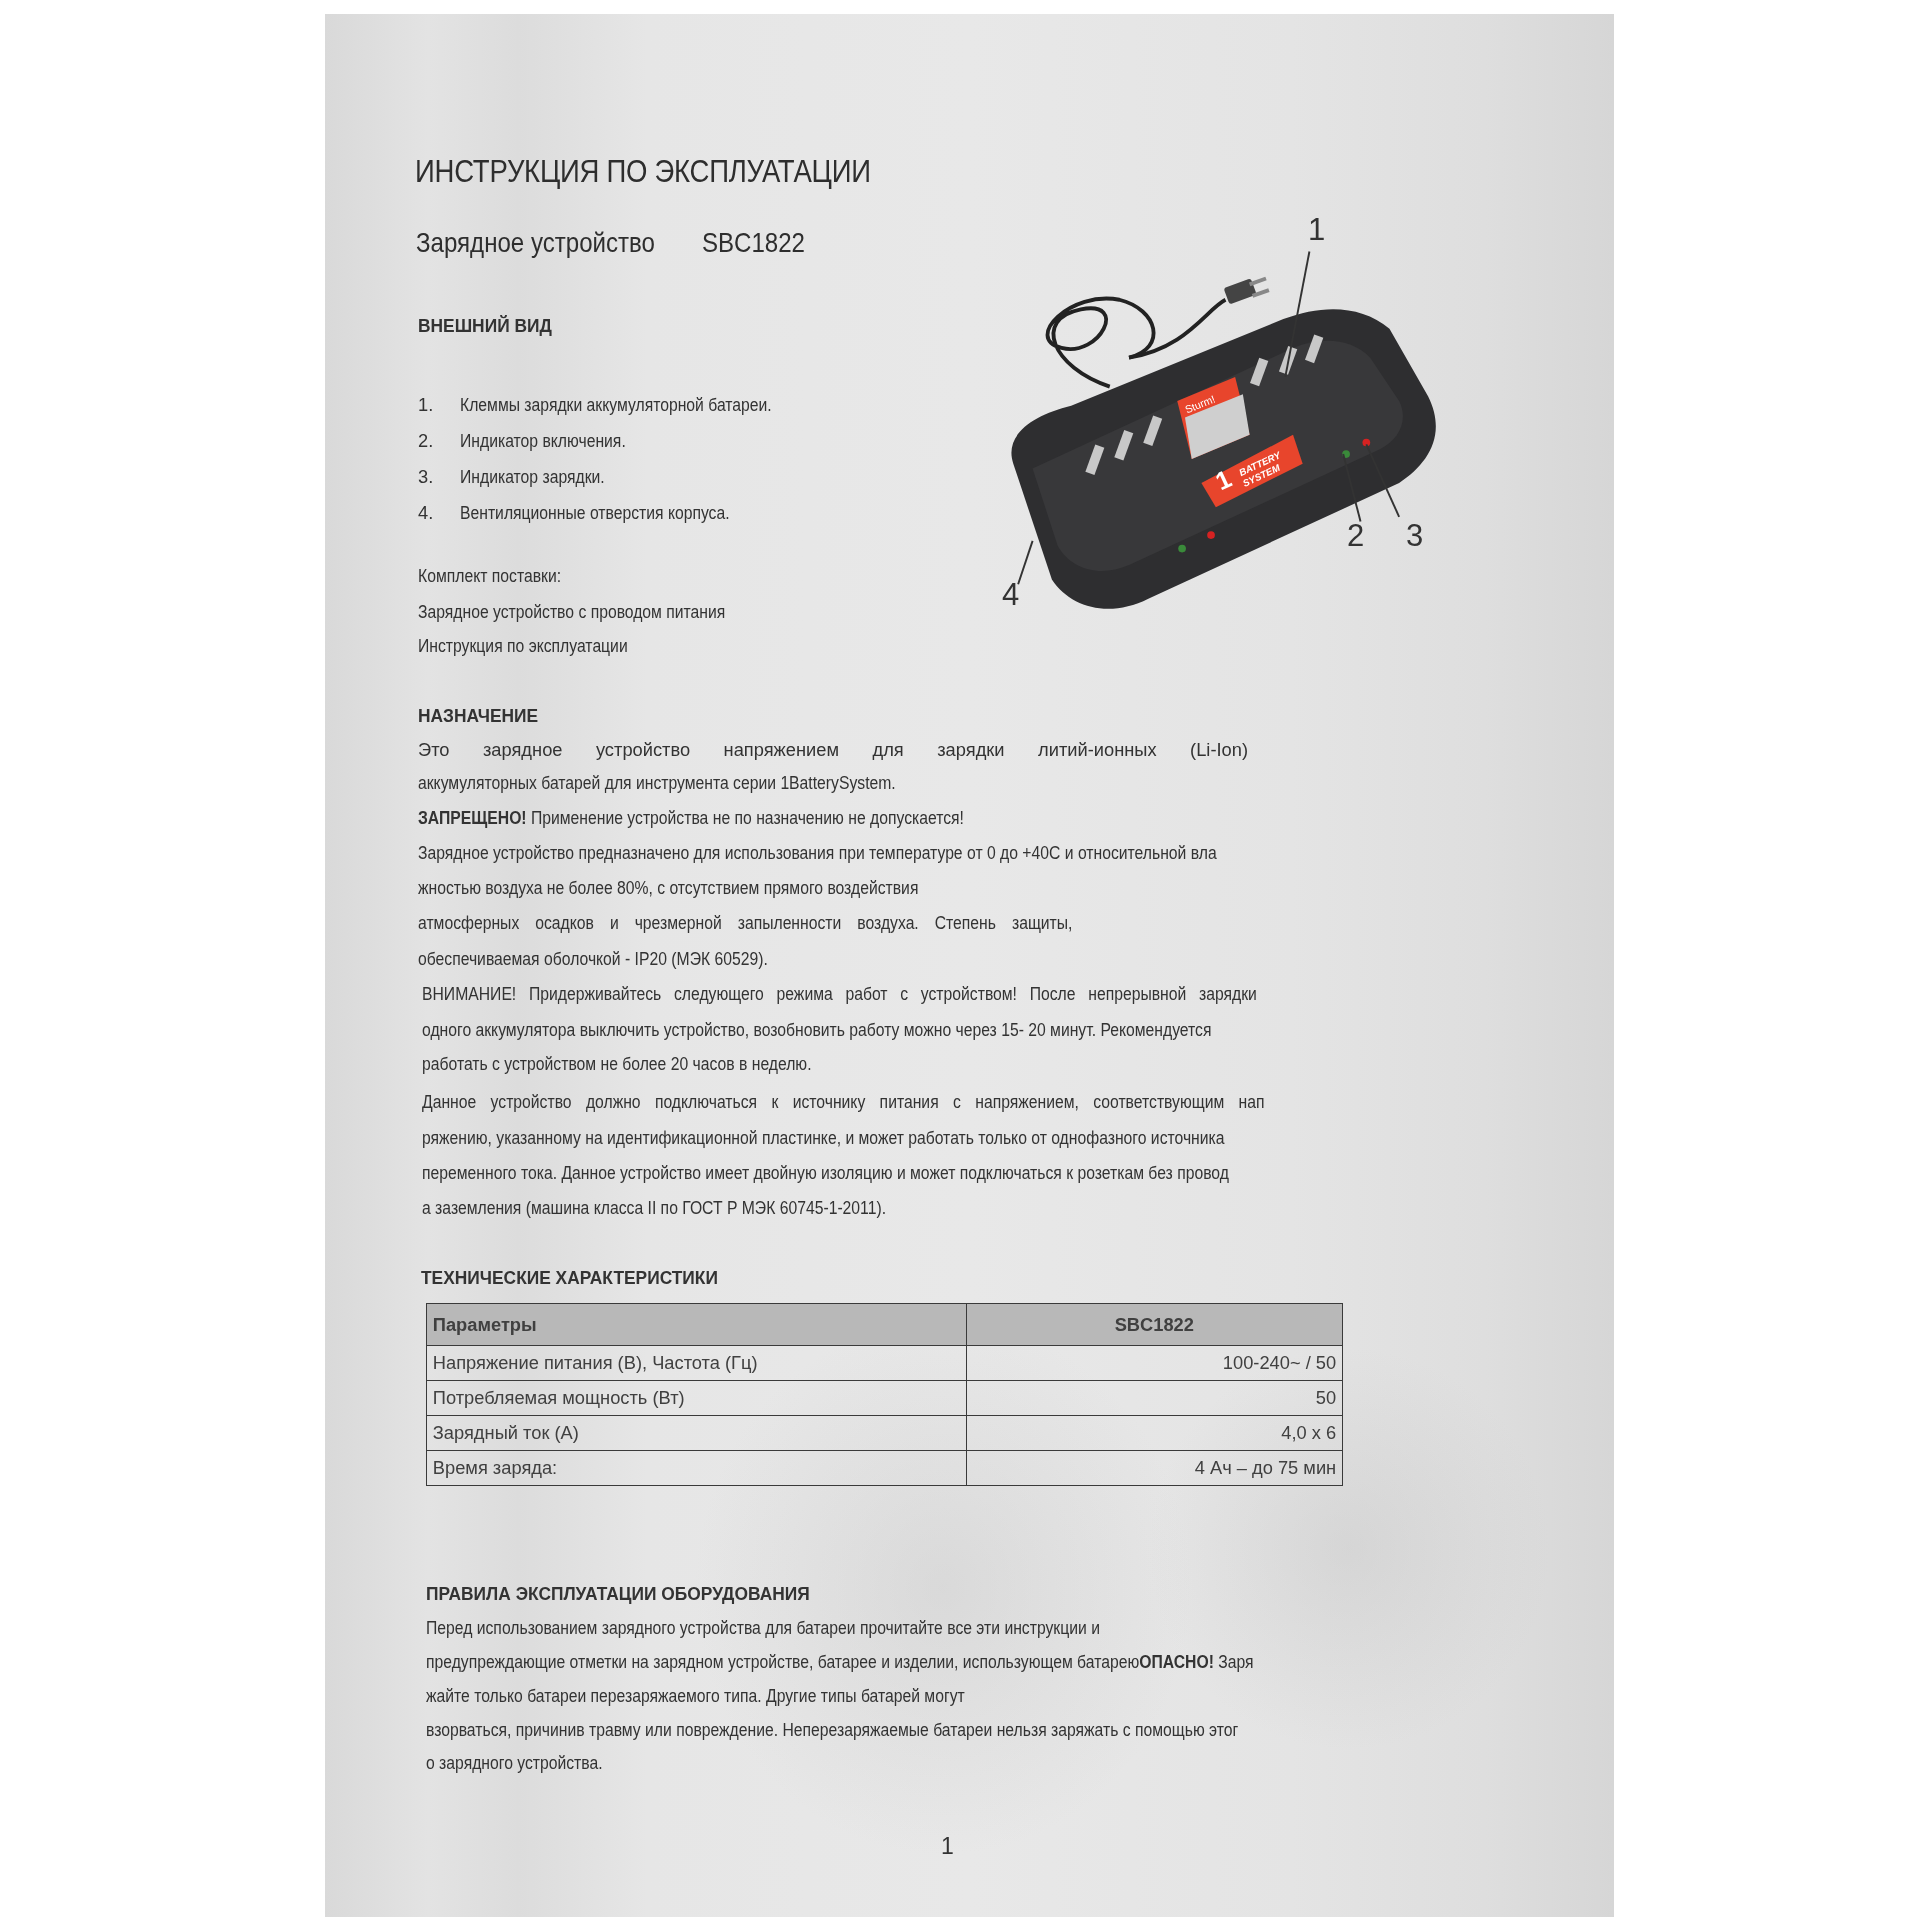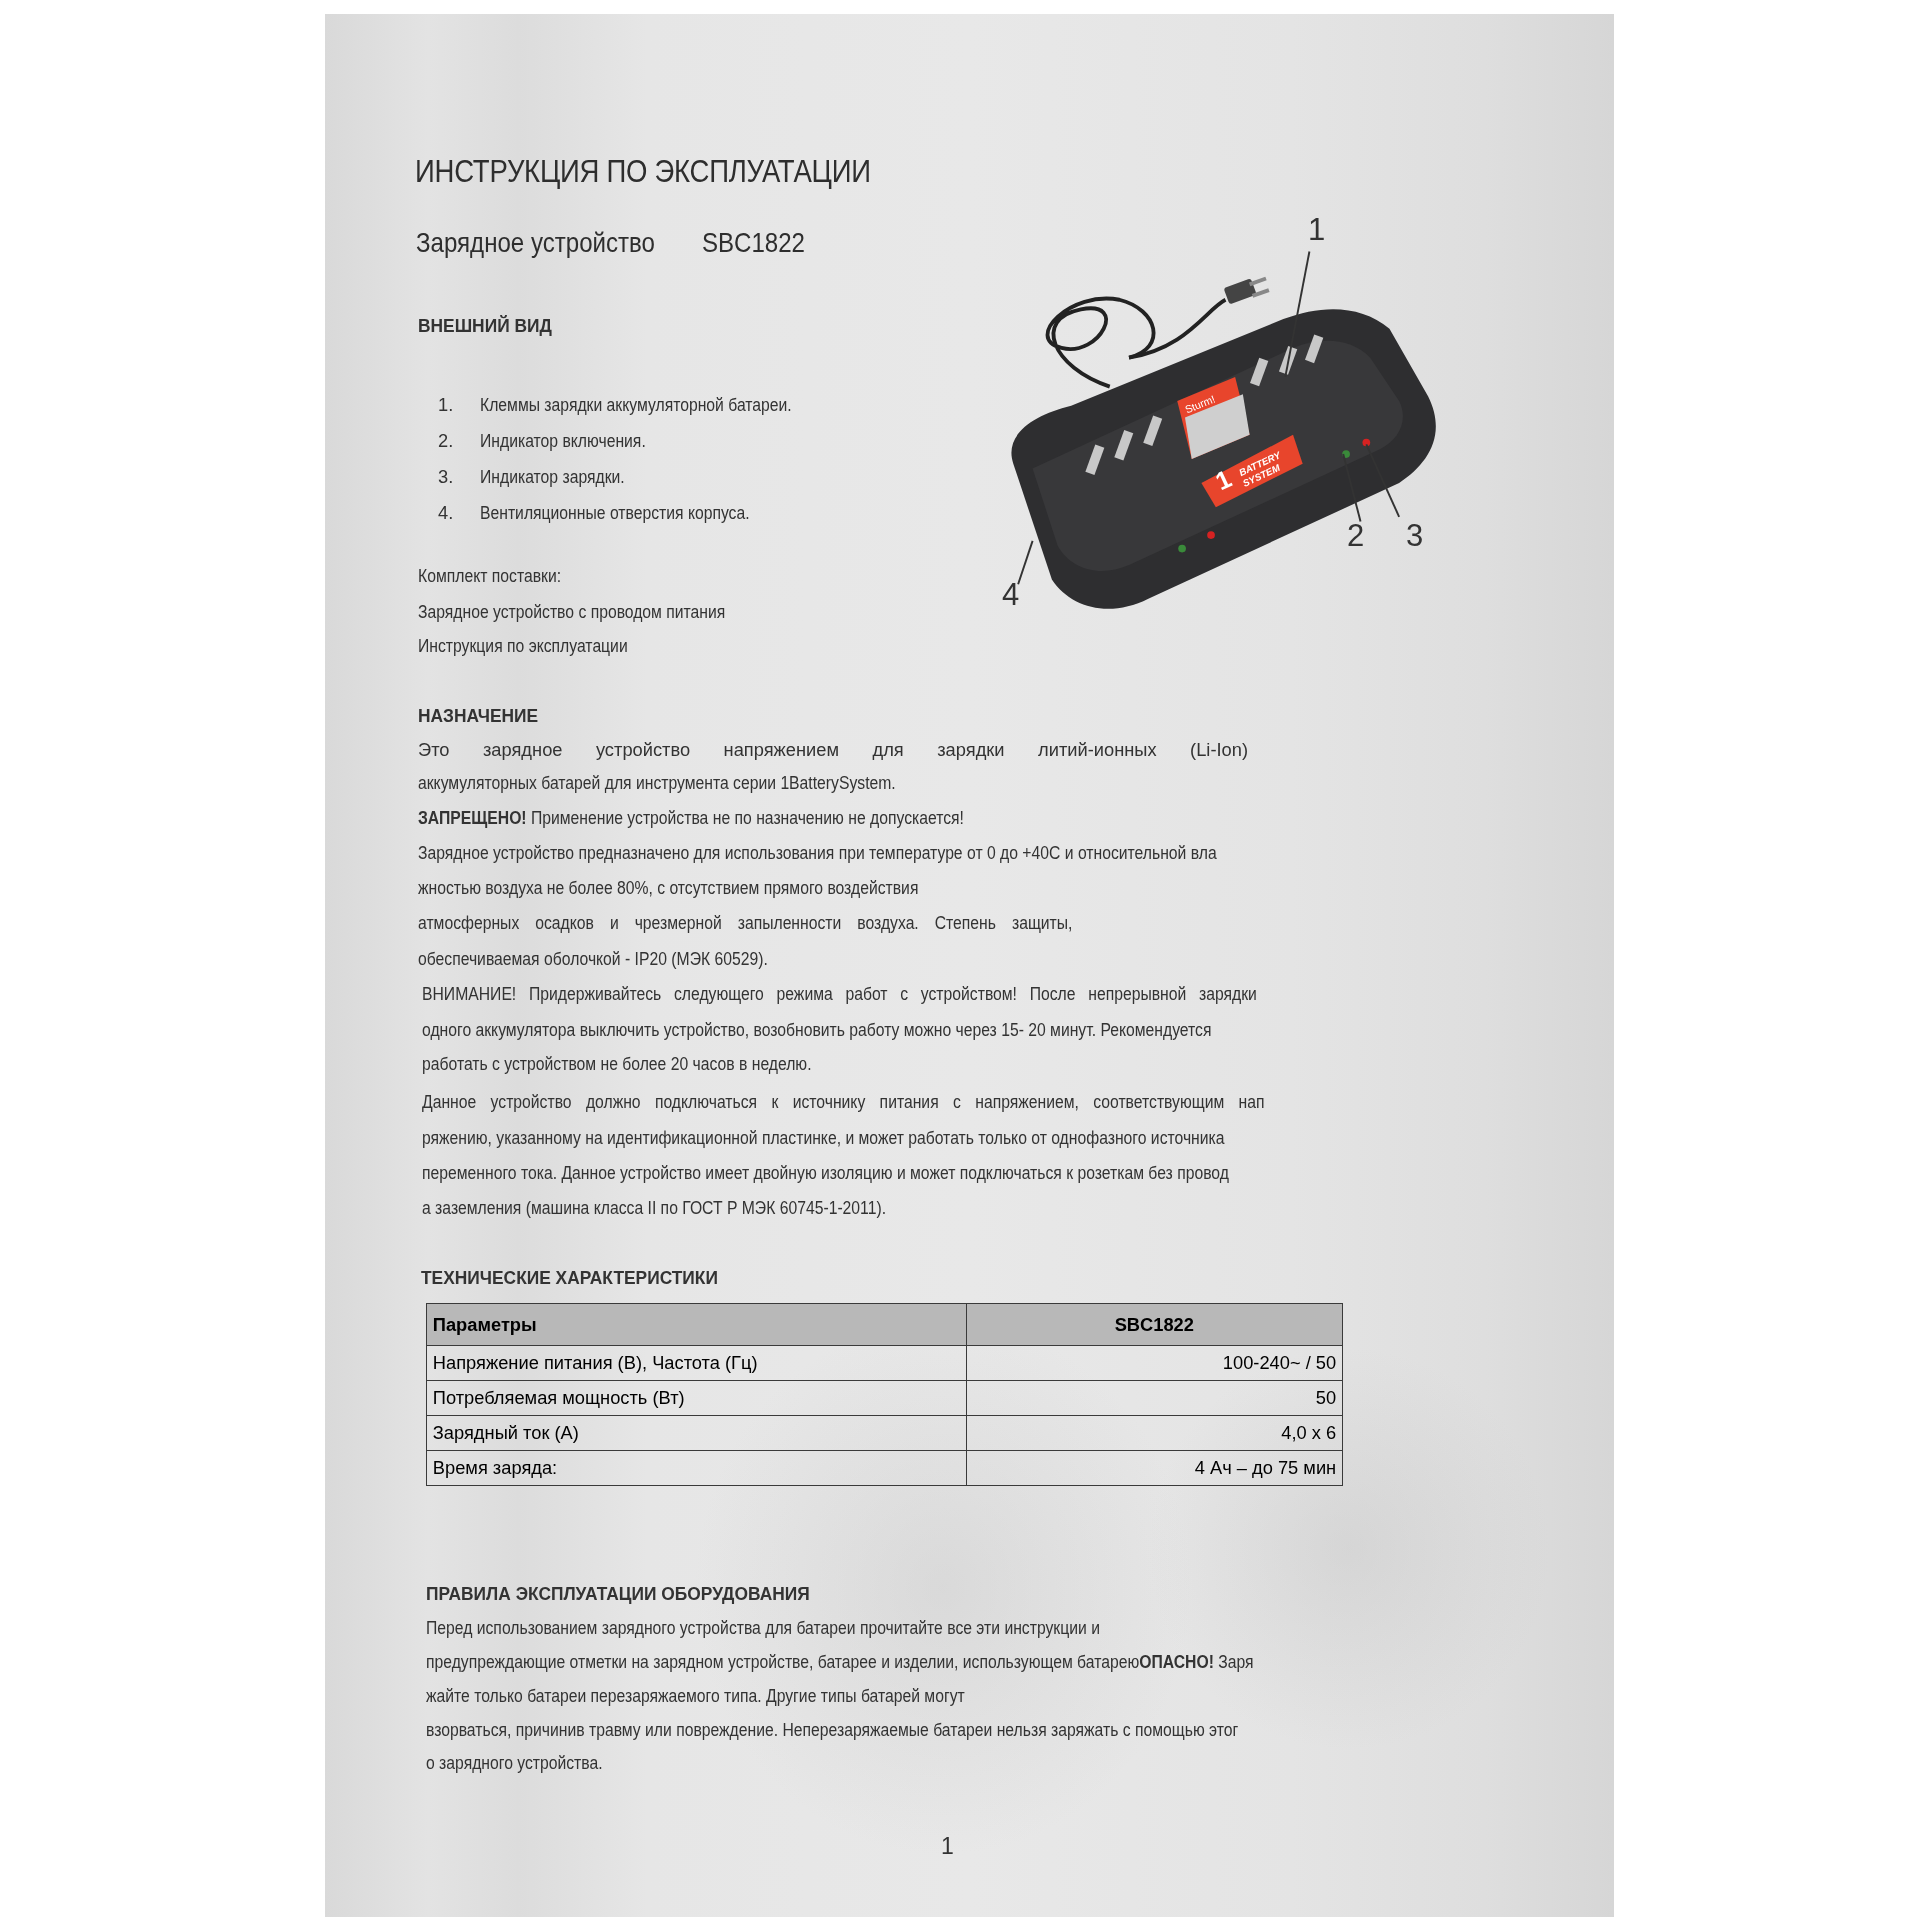--- a/index.html
+++ b/index.html
@@ -24,21 +24,21 @@
   .list-num { display:inline-block; width:42px; }
   .justify-line { display:flex; justify-content:space-between; }
 
   
   .product { position:absolute; left:994px; top:203px; width:463px; height:425px; }
   .callout { position:absolute; font-size:31px; color:#333; }
 
   
   table.specs {
     position:absolute; left:426px; top:1303px; width:917px; border-collapse:collapse;
-    font-size:18.3px; color:#000000;
+    font-size:18.3px; color:#404040;
   }
   table.specs td, table.specs th {
     border:1.9px solid #3a3a3a; height:34px; padding:0 5.8px;
   }
   table.specs th { background:#b8b8b8; font-weight:bold; height:41px; }
   table.specs th.left { text-align:left; }
   table.specs td.val { text-align:right; }
   table.specs td.param { width:527px; }
 </style>
 </head>
@@ -52,21 +52,21 @@
 
 <div class="abs title cond" style="left:415px;top:153px;">ИНСТРУКЦИЯ ПО ЭКСПЛУАТАЦИИ</div>
 <div class="abs subtitle cond" style="left:416px;top:227px;">
   <span>Зарядное устройство</span>
   <span style="display:inline-block;width:39px;"></span>
   <span>SBC1822</span>
 </div>
 
 <div class="abs h-bold" style="left:418px;top:315px;">ВНЕШНИЙ ВИД</div>
 
-<div class="abs body" style="left:438px;top:394px;">
+<div class="abs body" style="left:418px;top:394px;">
   <div style="height:36px;"><span class="list-num">1.</span><span class="cond" style="display:inline-block;">Клеммы зарядки аккумуляторной батареи.</span></div>
   <div style="height:36px;"><span class="list-num">2.</span><span class="cond" style="display:inline-block;">Индикатор включения.</span></div>
   <div style="height:36px;"><span class="list-num">3.</span><span class="cond" style="display:inline-block;">Индикатор зарядки.</span></div>
   <div style="height:36px;"><span class="list-num">4.</span><span class="cond" style="display:inline-block;">Вентиляционные отверстия корпуса.</span></div>
 </div>
 
 <div class="product">
   <svg width="463" height="425" viewBox="0 0 480 440">
 
     <path d="M120 190 C60 170 40 120 90 110 C140 100 110 160 70 150 C30 140 80 90 130 100 C170 110 180 150 140 160" stroke="#222" stroke-width="4" fill="none"></path>

